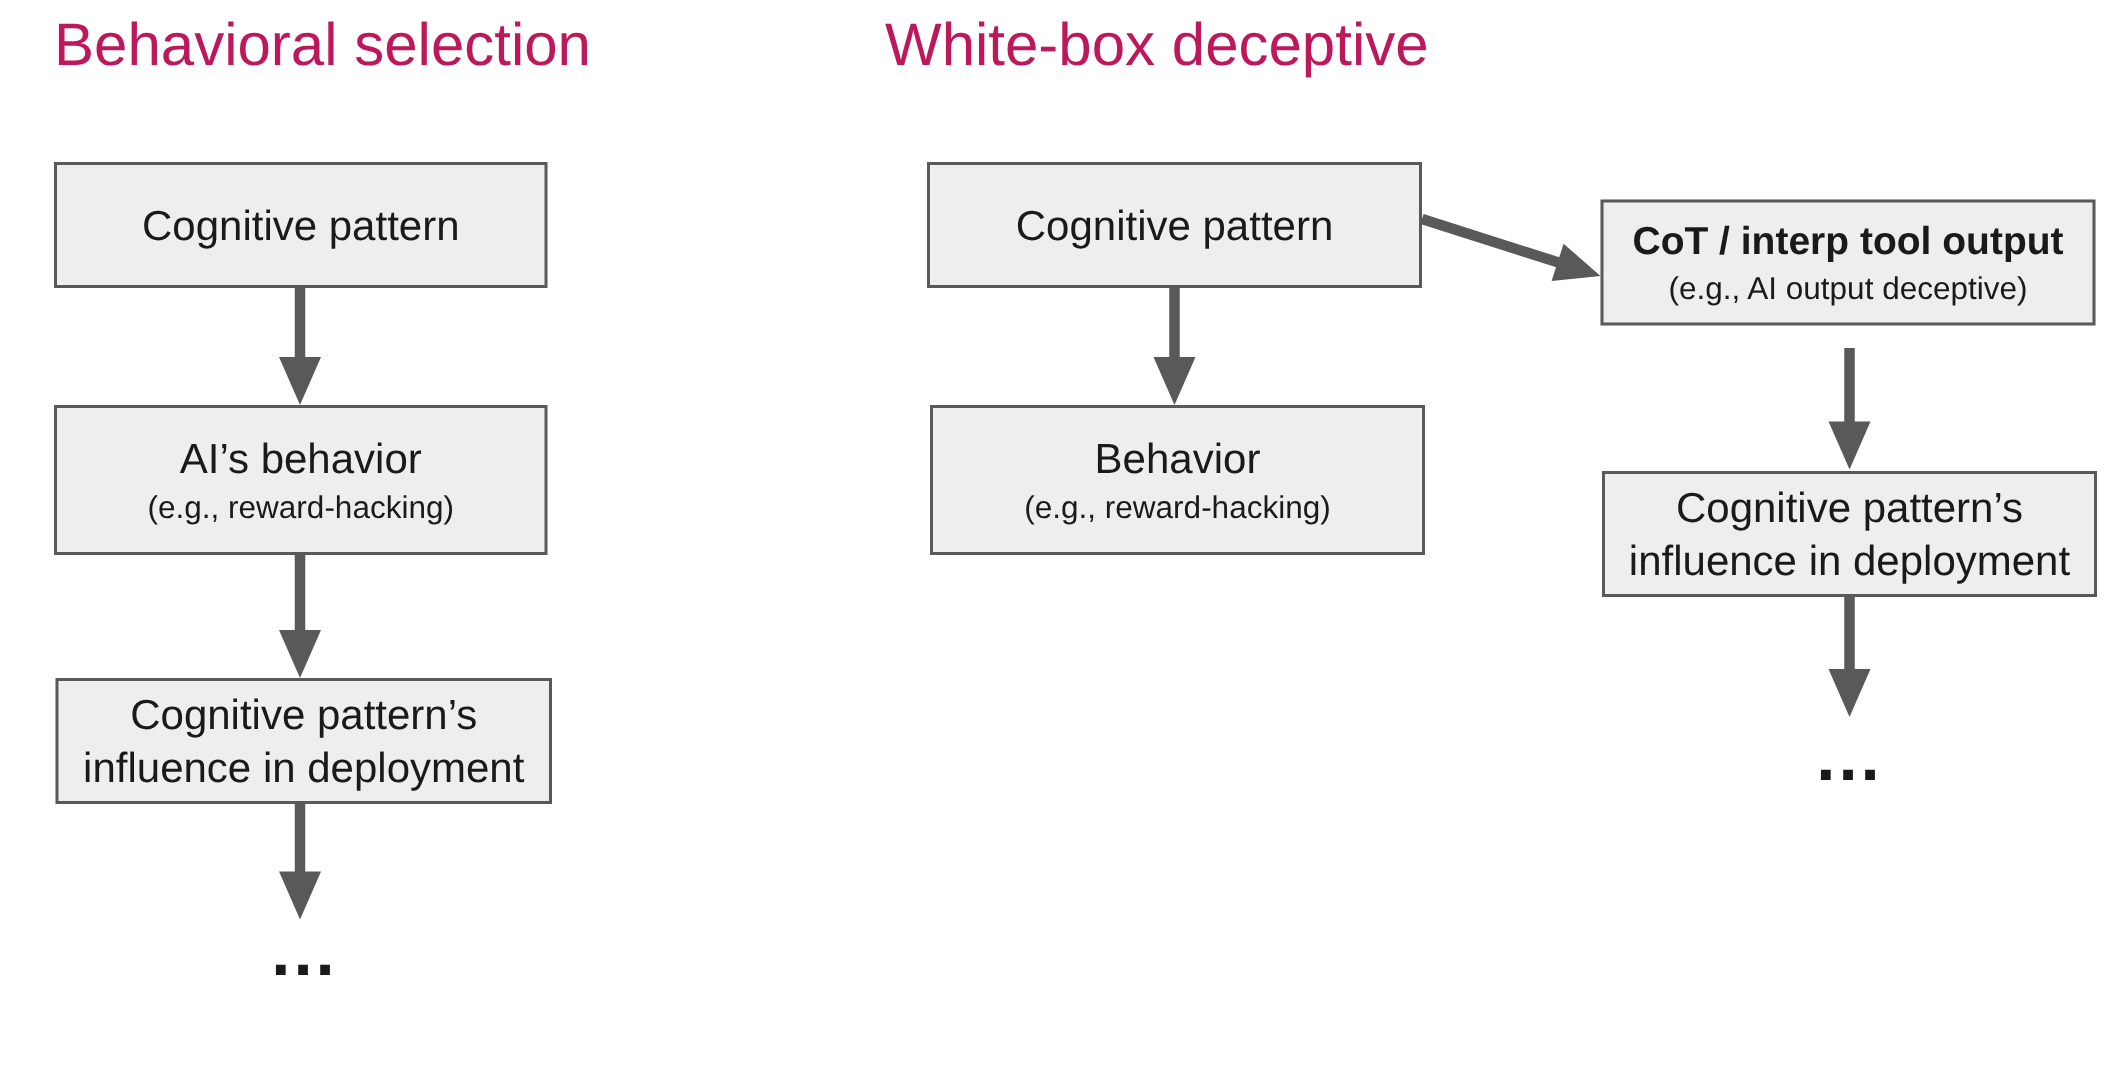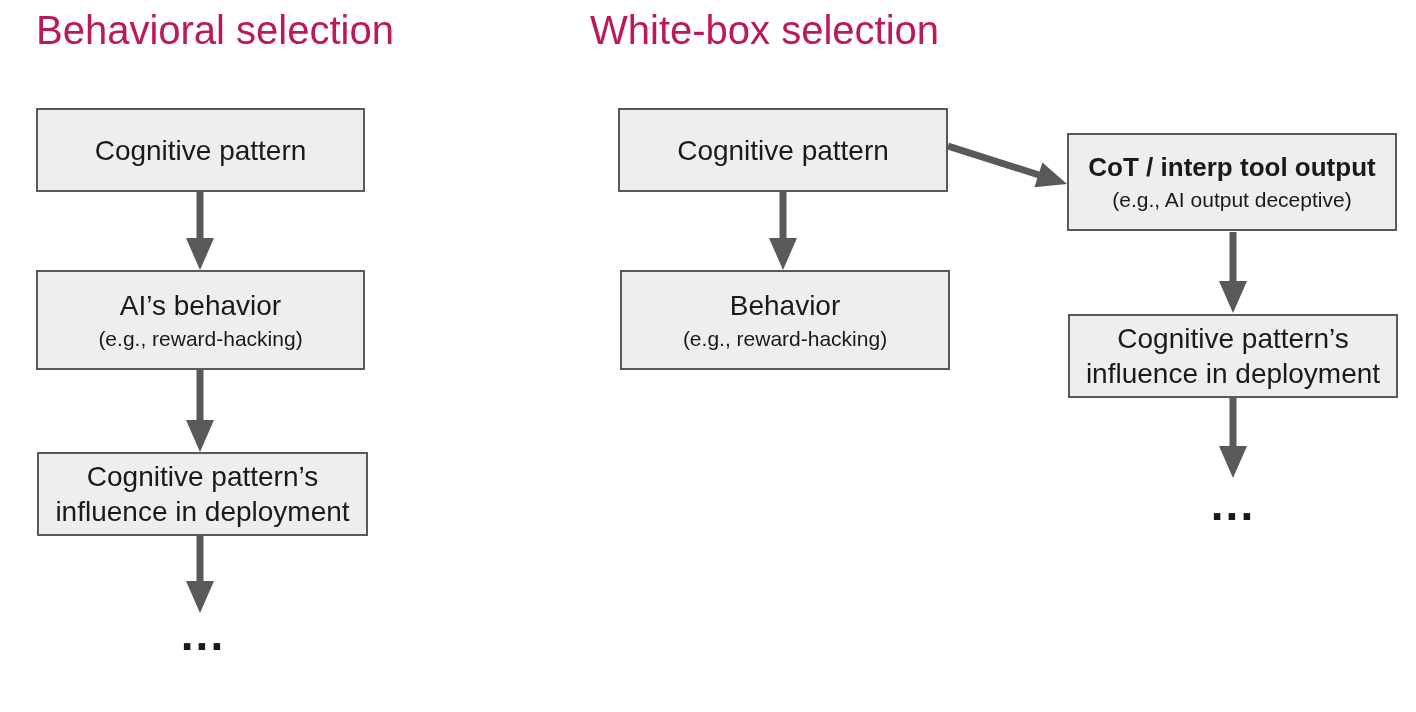--- a/index.html
+++ b/index.html
@@ -107,42 +107,42 @@
     <svg class="arrow" style="left:185px; top:534px;" width="30" height="79" viewBox="0 0 30 79">
       <rect x="11.5" y="0" width="7" height="49" fill="currentColor"></rect>
       <polygon points="1,47 29,47 15,79" fill="currentColor"></polygon>
     </svg>
 
     <div class="ellipsis" style="left:160px; top:608px; width:86px;">...</div>
   </div>
 
   <div>
 
-    <div class="panel-title" style="left:590px; top:8px;">White-box selection</div>
+    <div class="panel-title" style="left:590px; top:8px;">White-box deceptive</div>
 
     <div class="node" style="left:618px; top:108px; width:330px; height:84px;">
       <div class="label">Cognitive pattern</div>
     </div>
 
     <svg class="arrow" style="left:768px; top:191px;" width="30" height="79" viewBox="0 0 30 79">
       <rect x="11.5" y="0" width="7" height="49" fill="currentColor"></rect>
       <polygon points="1,47 29,47 15,79" fill="currentColor"></polygon>
     </svg>
 
     <div class="node" style="left:620px; top:270px; width:330px; height:100px;justify-content:center;">
       <div class="label">Behavior</div>
       <div class="sub">(e.g., reward-hacking)</div>
     </div>
 
     <svg class="arrow" style="left:948px; top:138px;" width="122" height="55" viewBox="0 0 122 55">
       <line x1="0" y1="8" x2="91" y2="37" stroke="currentColor" stroke-width="7"></line>
       <polygon points="119,46 86.4,49.3 94.4,24.5" fill="currentColor"></polygon>
     </svg>
 
-    <div class="node" style="left:1067px; top:133px; width:330px; height:98px;">
+    <div class="node" style="left:1067px; top:133px; width:330px; height:84px;">
       <div class="label bold">CoT / interp tool output</div>
       <div class="sub">(e.g., AI output deceptive)</div>
     </div>
 
     <svg class="arrow" style="left:1218px; top:232px;" width="30" height="81" viewBox="0 0 30 81">
       <rect x="11.5" y="0" width="7" height="51" fill="currentColor"></rect>
       <polygon points="1,49 29,49 15,81" fill="currentColor"></polygon>
     </svg>
 
     <div class="node" style="left:1068px; top:314px; width:330px; height:84px;">

